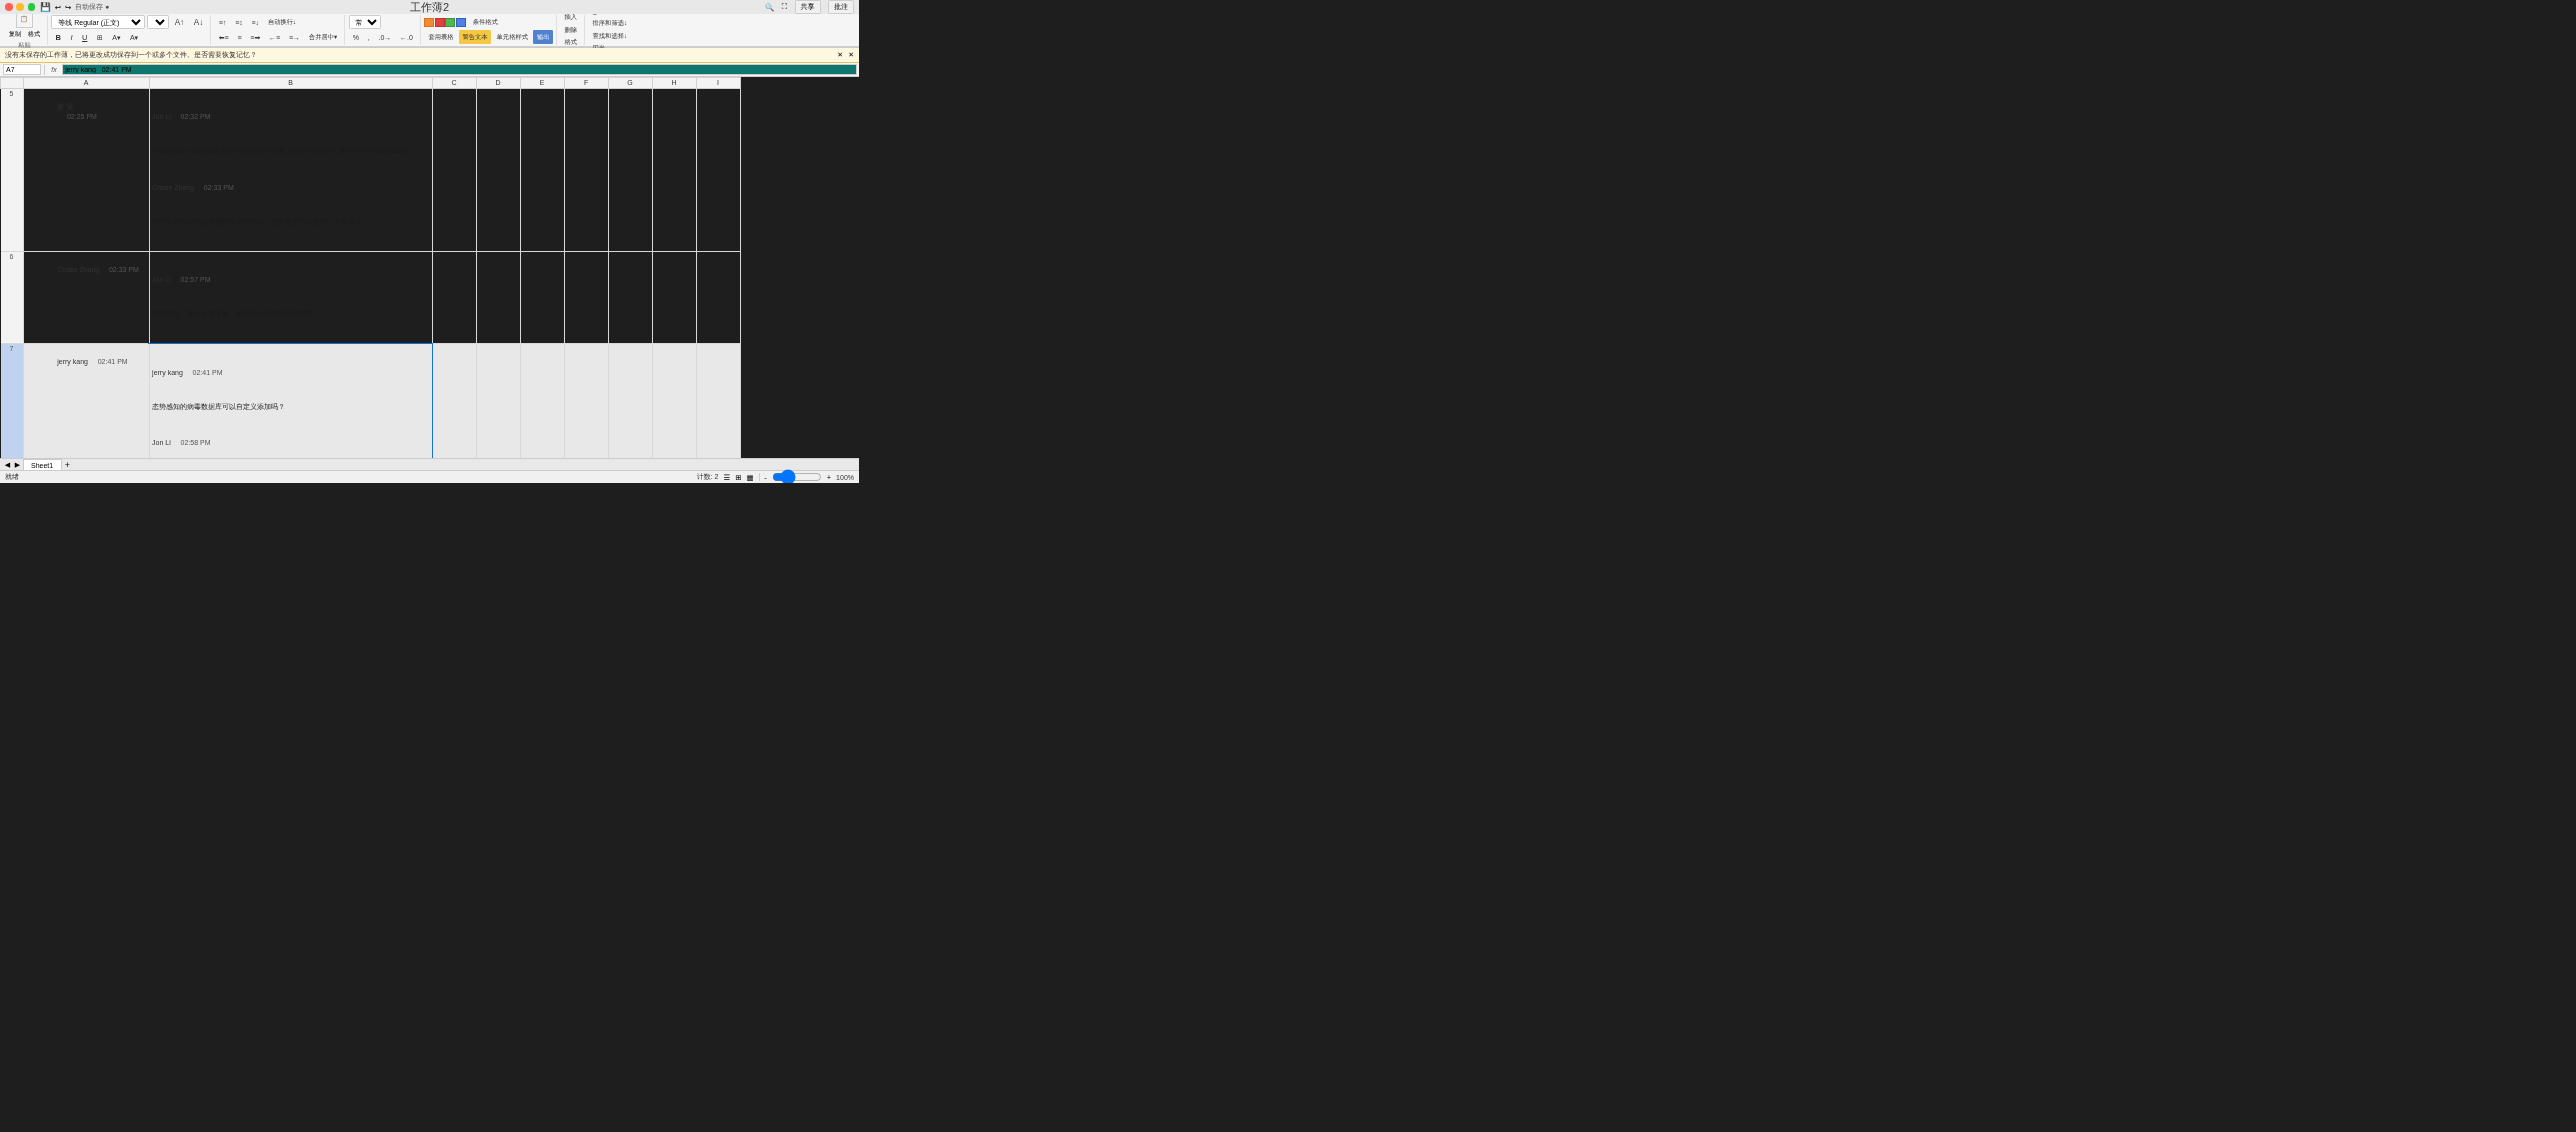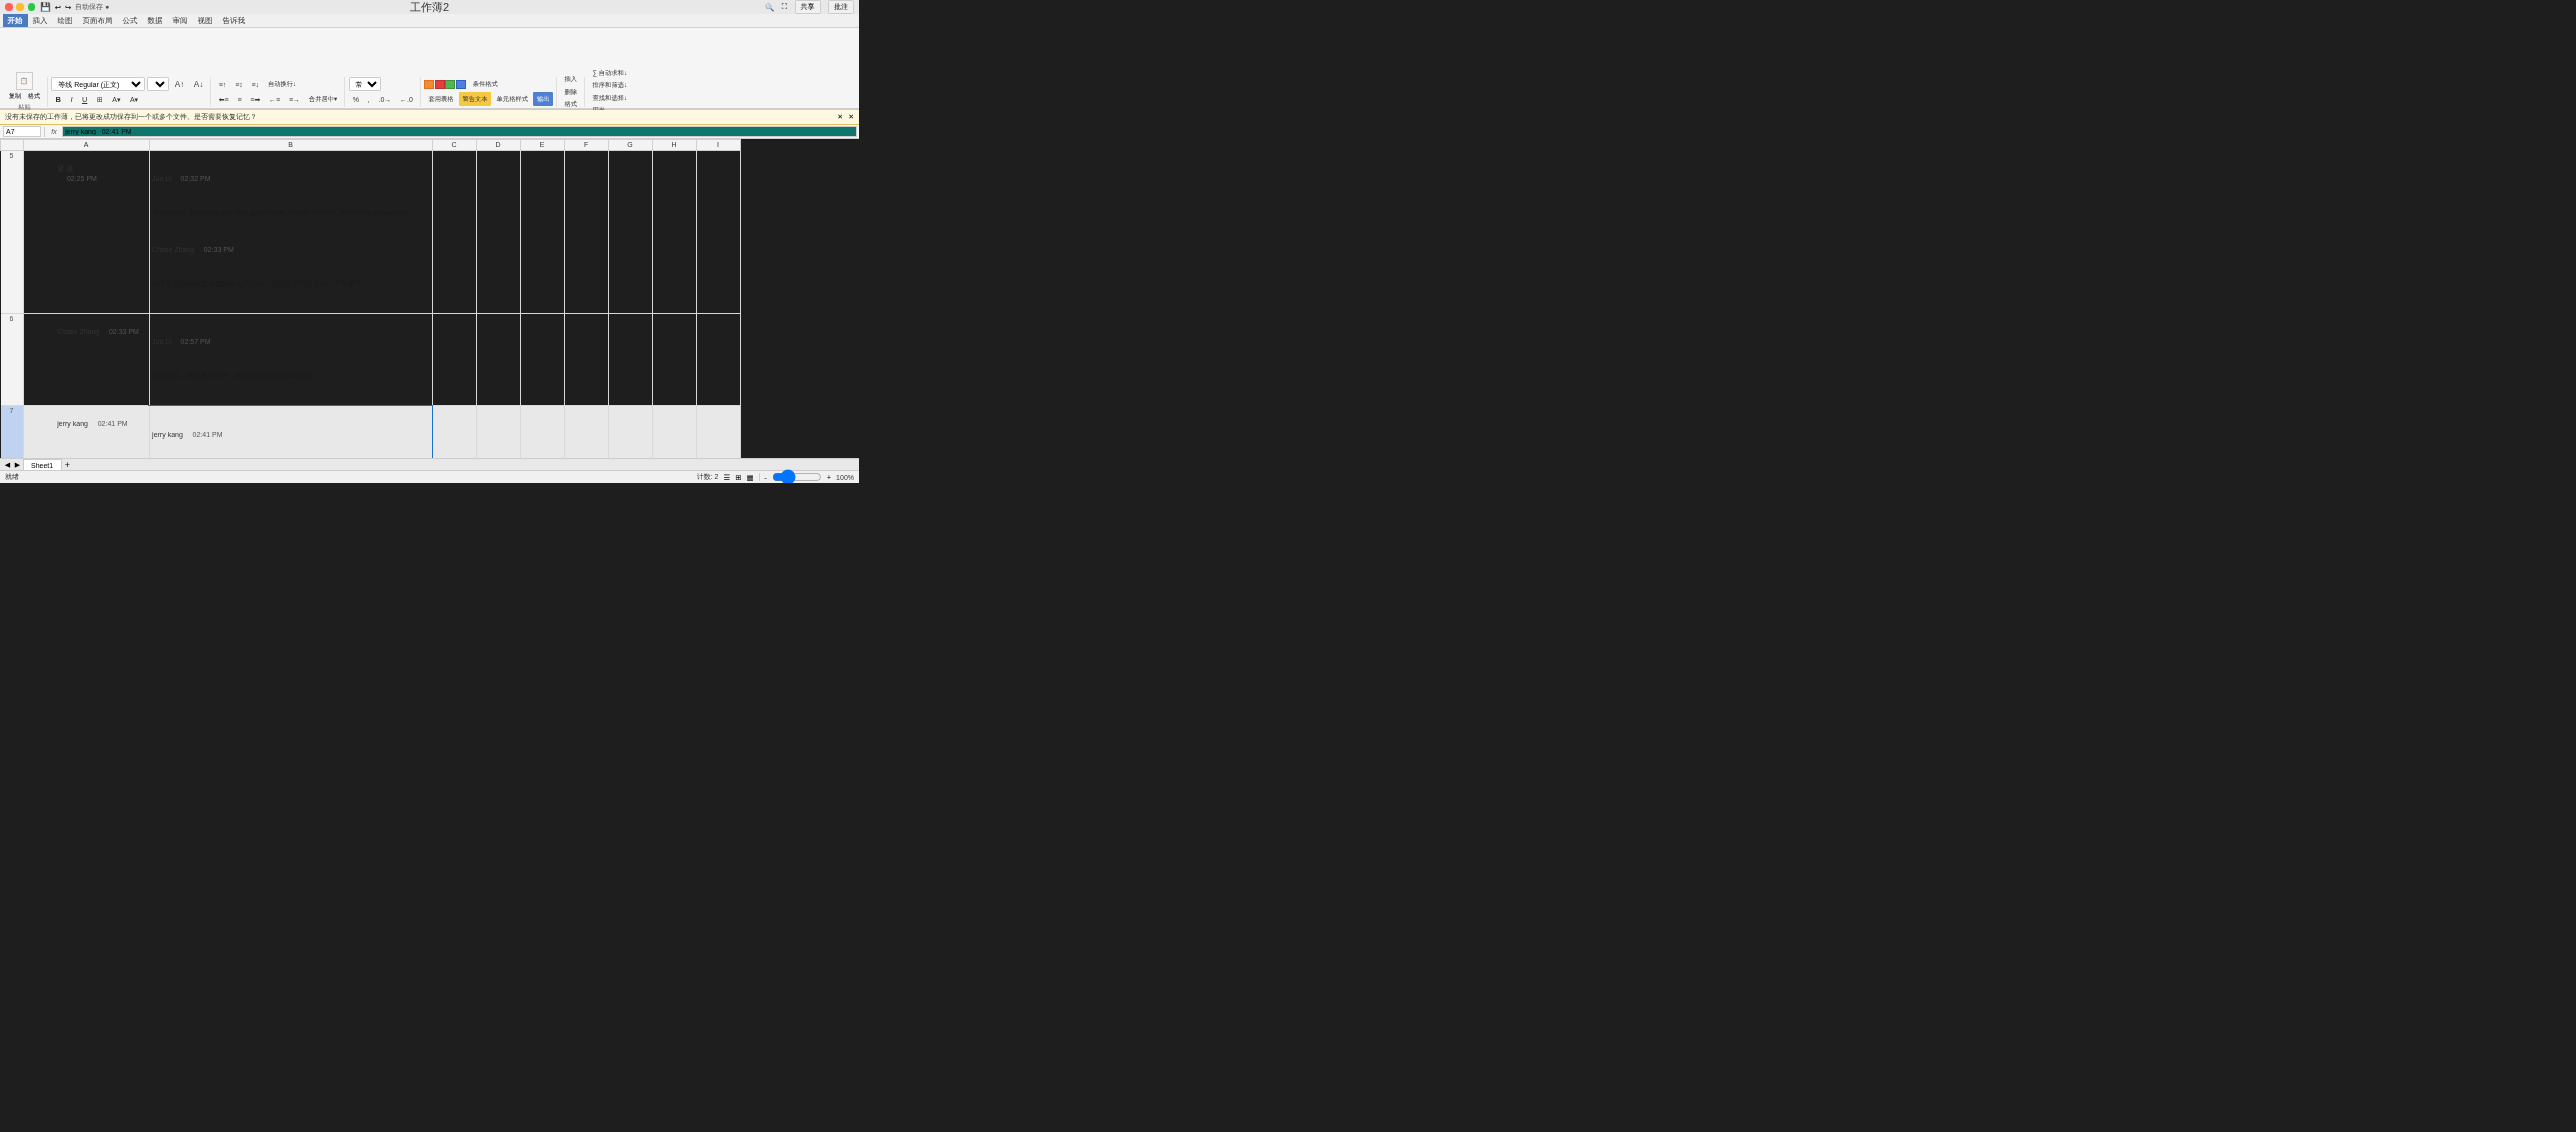--- a/index.html
+++ b/index.html
@@ -267,35 +267,24 @@
   <div class="title-bar-right">
     <span style="font-size:7.5px;">🔍</span>
     <span style="font-size:7.5px;">⛶</span>
     <button style="padding:0.6px 5px;font-size:7px;background:#f0f0f0;border:0.6px solid #ccc;cursor:pointer;border-radius:1.3px;">共享</button>
     <button style="padding:0.6px 5px;font-size:7px;background:#f0f0f0;border:0.6px solid #ccc;cursor:pointer;border-radius:1.3px;">批注</button>
   </div>
 </div>
 
 <div class="main-content">
 
-  <div class="menu-bar">
-    <div class="menu-item active">开始</div>
-    <div class="menu-item">插入</div>
-    <div class="menu-item">绘图</div>
-    <div class="menu-item">页面布局</div>
-    <div class="menu-item">公式</div>
-    <div class="menu-item">数据</div>
-    <div class="menu-item">审阅</div>
-    <div class="menu-item">视图</div>
-    <div class="menu-item">告诉我</div>
-  </div>
 
   <div class="toolbar-area">
 
-    <div style="height:33px;display:flex;align-items:stretch;padding:1.3px 2.5px;gap:1.3px;border-bottom:0.6px solid #d0d0d0;margin-top:48px;">
+    <div style="height:33px;display:flex;align-items:stretch;padding:1.3px 2.5px;gap:1.3px;border-bottom:0.6px solid #d0d0d0;">
 
       <div style="display:flex;flex-direction:column;align-items:center;justify-content:center;padding:0 3.8px;border-right:0.6px solid #e0e0e0;gap:1.3px;min-width:38px;">
         <div style="display:flex;gap:2.5px;">
           <button style="height:17.6px;width:17.6px;font-size:6.3px;background:#f5f5f5;border:0.6px solid #ccc;cursor:pointer;">📋</button>
         </div>
         <div style="display:flex;gap:1.3px;">
           <button style="height:10px;padding:0 2.5px;font-size:6.3px;background:transparent;border:none;cursor:pointer;">复制</button>
           <button style="height:10px;padding:0 2.5px;font-size:6.3px;background:transparent;border:none;cursor:pointer;">格式</button>
         </div>
         <div style="font-size:6.3px;color:#666;">粘贴</div>

